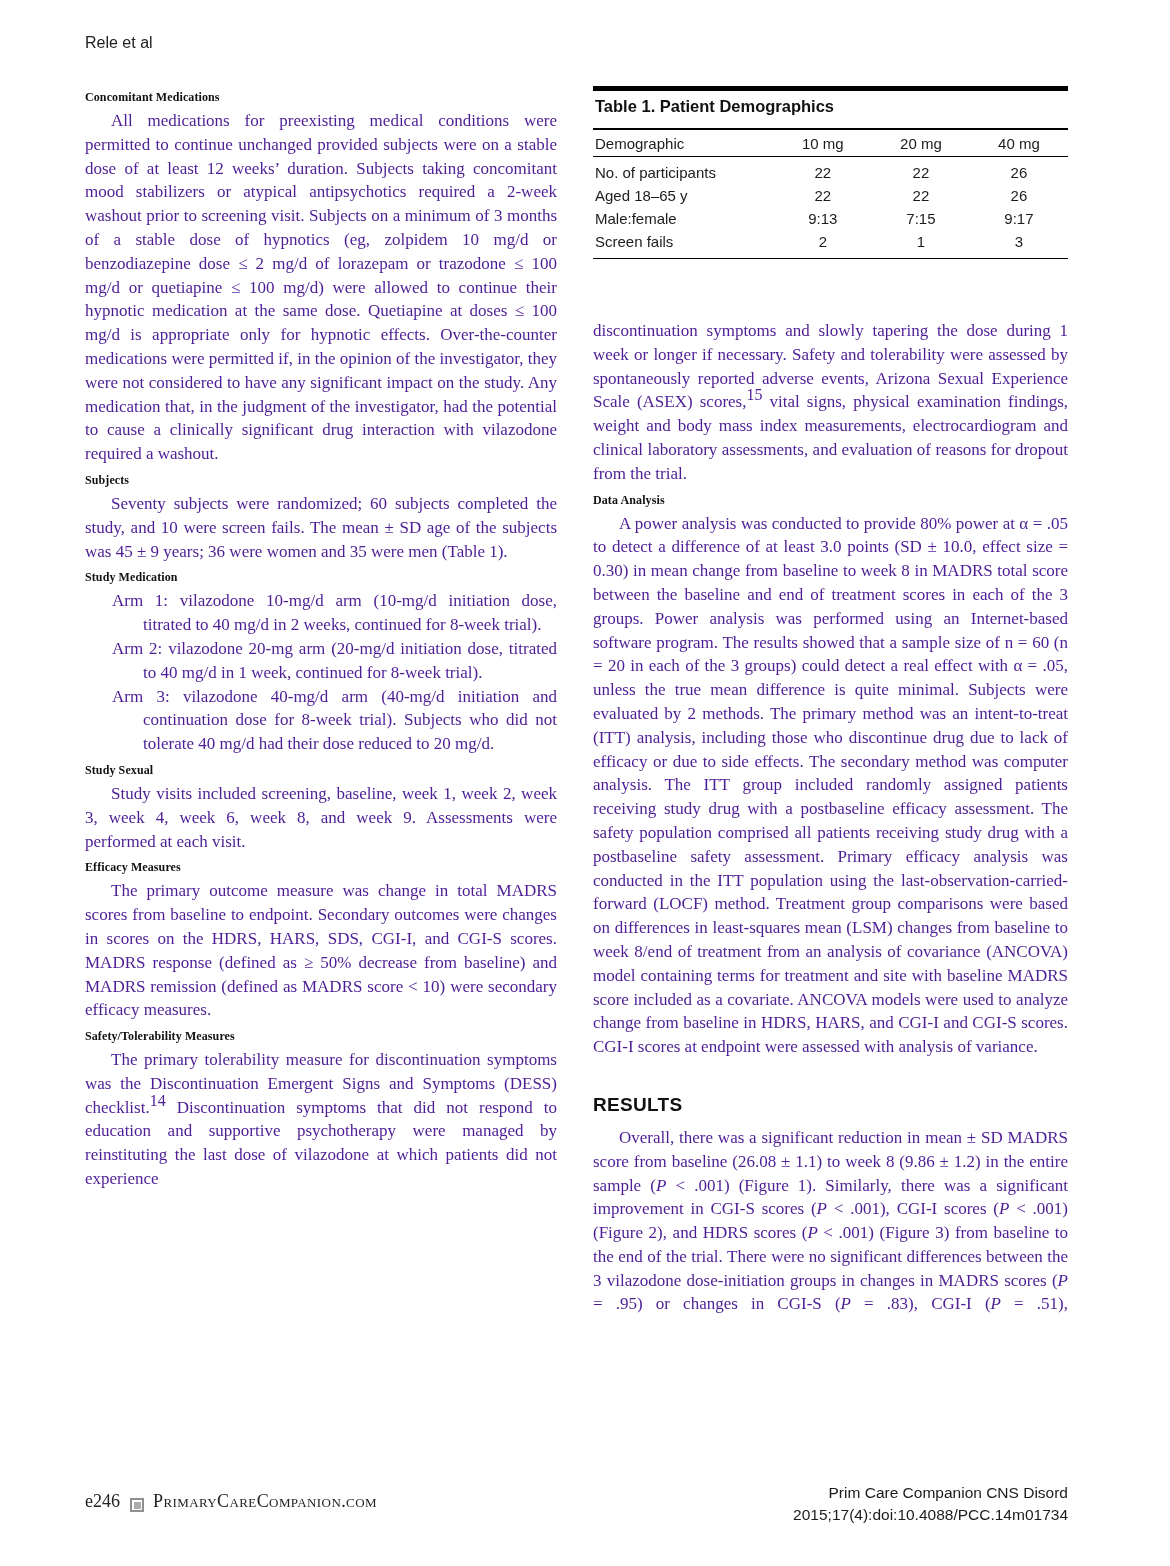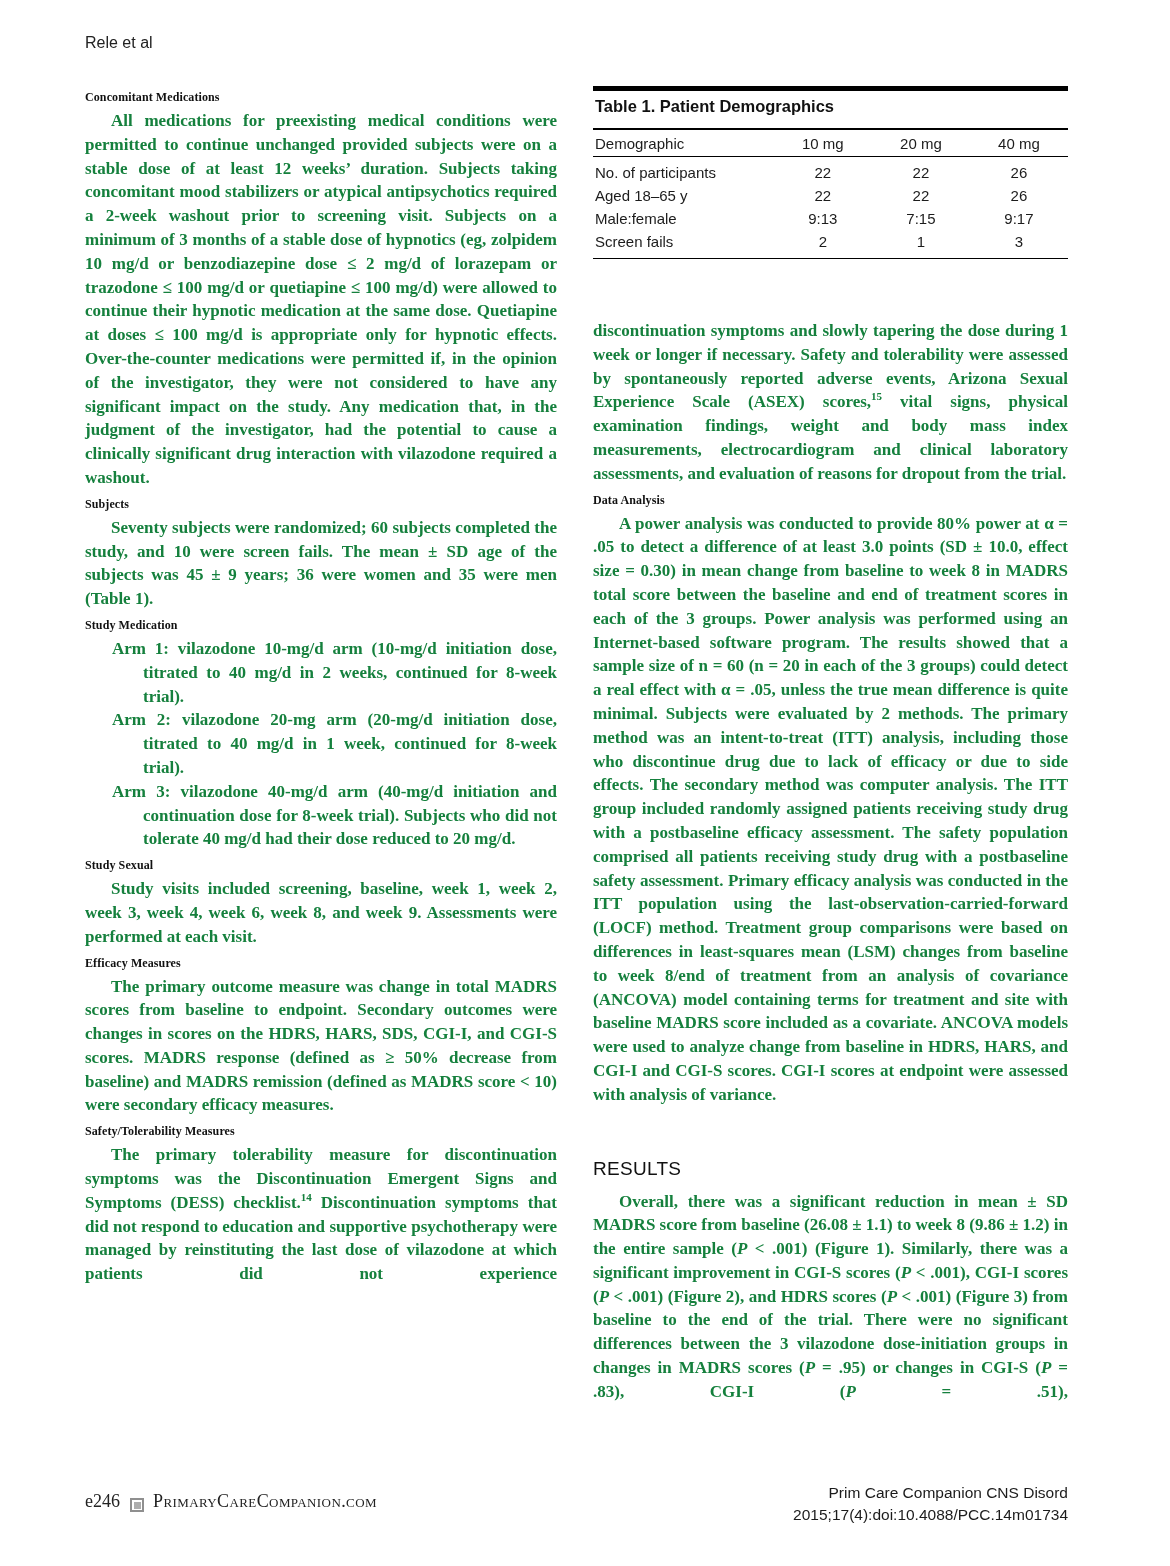--- a/index.html
+++ b/index.html
@@ -12,39 +12,39 @@
     font-size: 16px; color: #222;
   }
 
   .col { position: absolute; top: 88px; }
   .col-left  { left: 85px;  width: 472px; }
   .col-right { left: 593px; width: 475px; top: 86px; }
 
   .col p {
     font-family: "Liberation Serif", serif;
     font-size: 17px; line-height: 23.8px;
-    text-align: justify; color: #15803d; font-weight: bold;
+    text-align: justify; color: #4c1d95;
   }
   p.indent { text-indent: 26px; }
   p.cont-out { text-align-last: justify; }
   p.arm { padding-left: 58px; text-indent: -31px; text-align: justify; }
 
   h3 {
     font-family: Liberation Serif, serif;
     font-size: 12px; font-weight: 700; color: #111;
     margin: 7px 0 4px 0; letter-spacing: 0.1px;
   }
   .col-left h3:first-child { margin-top: 2px; }
   h2.results {
     font-family: "Liberation Sans", sans-serif;
-    font-size: 19px; font-weight: 400; color: #111;
-    margin: 51px 0 10px 0; letter-spacing: 0.3px;
+    font-size: 19px; font-weight: 700; color: #111;
+    margin: 35px 0 10px 0; letter-spacing: 0.3px;
   }
 
-  sup { font-size: 11px; vertical-align: super; line-height: 0; }
+  sup { font-size: 16px; vertical-align: super; line-height: 0; }
 
   
   table.demo {
     width: 100%; border-collapse: collapse;
     font-family: "Liberation Sans", sans-serif;
     border-bottom: 1.5px solid #000;
     margin-bottom: 60px;
   }
   table.demo caption {
     caption-side: top; text-align: left;

